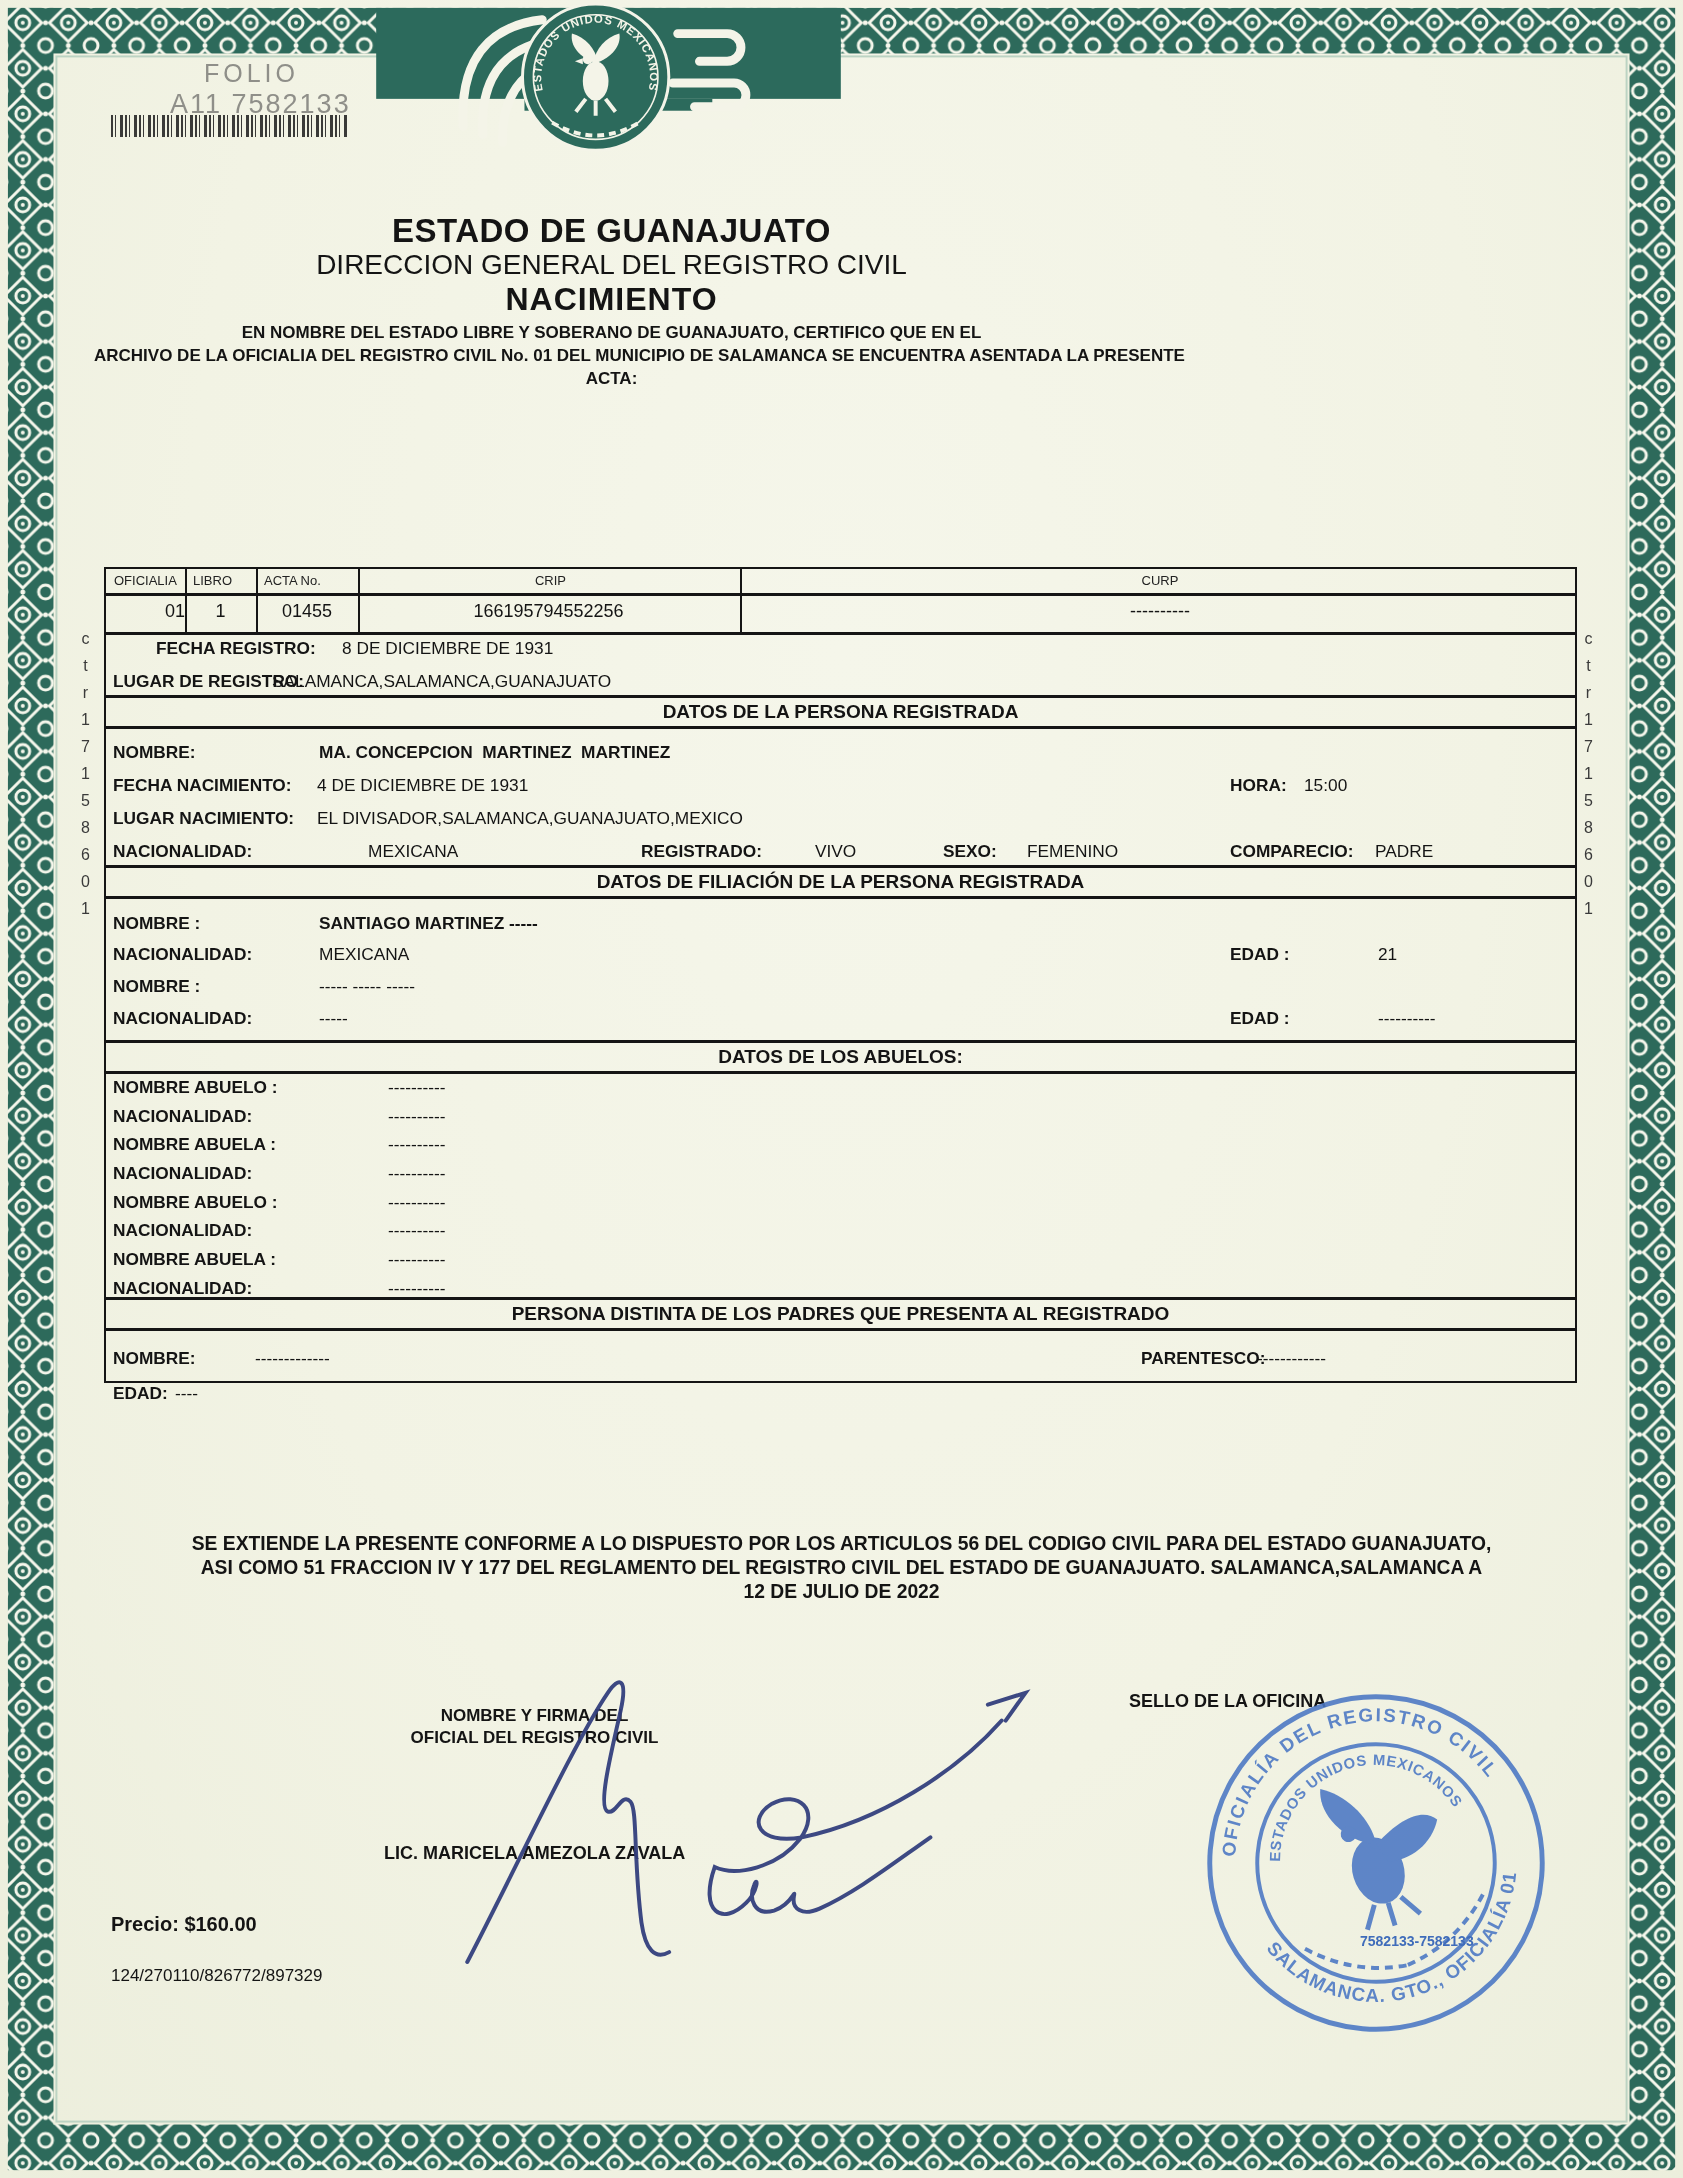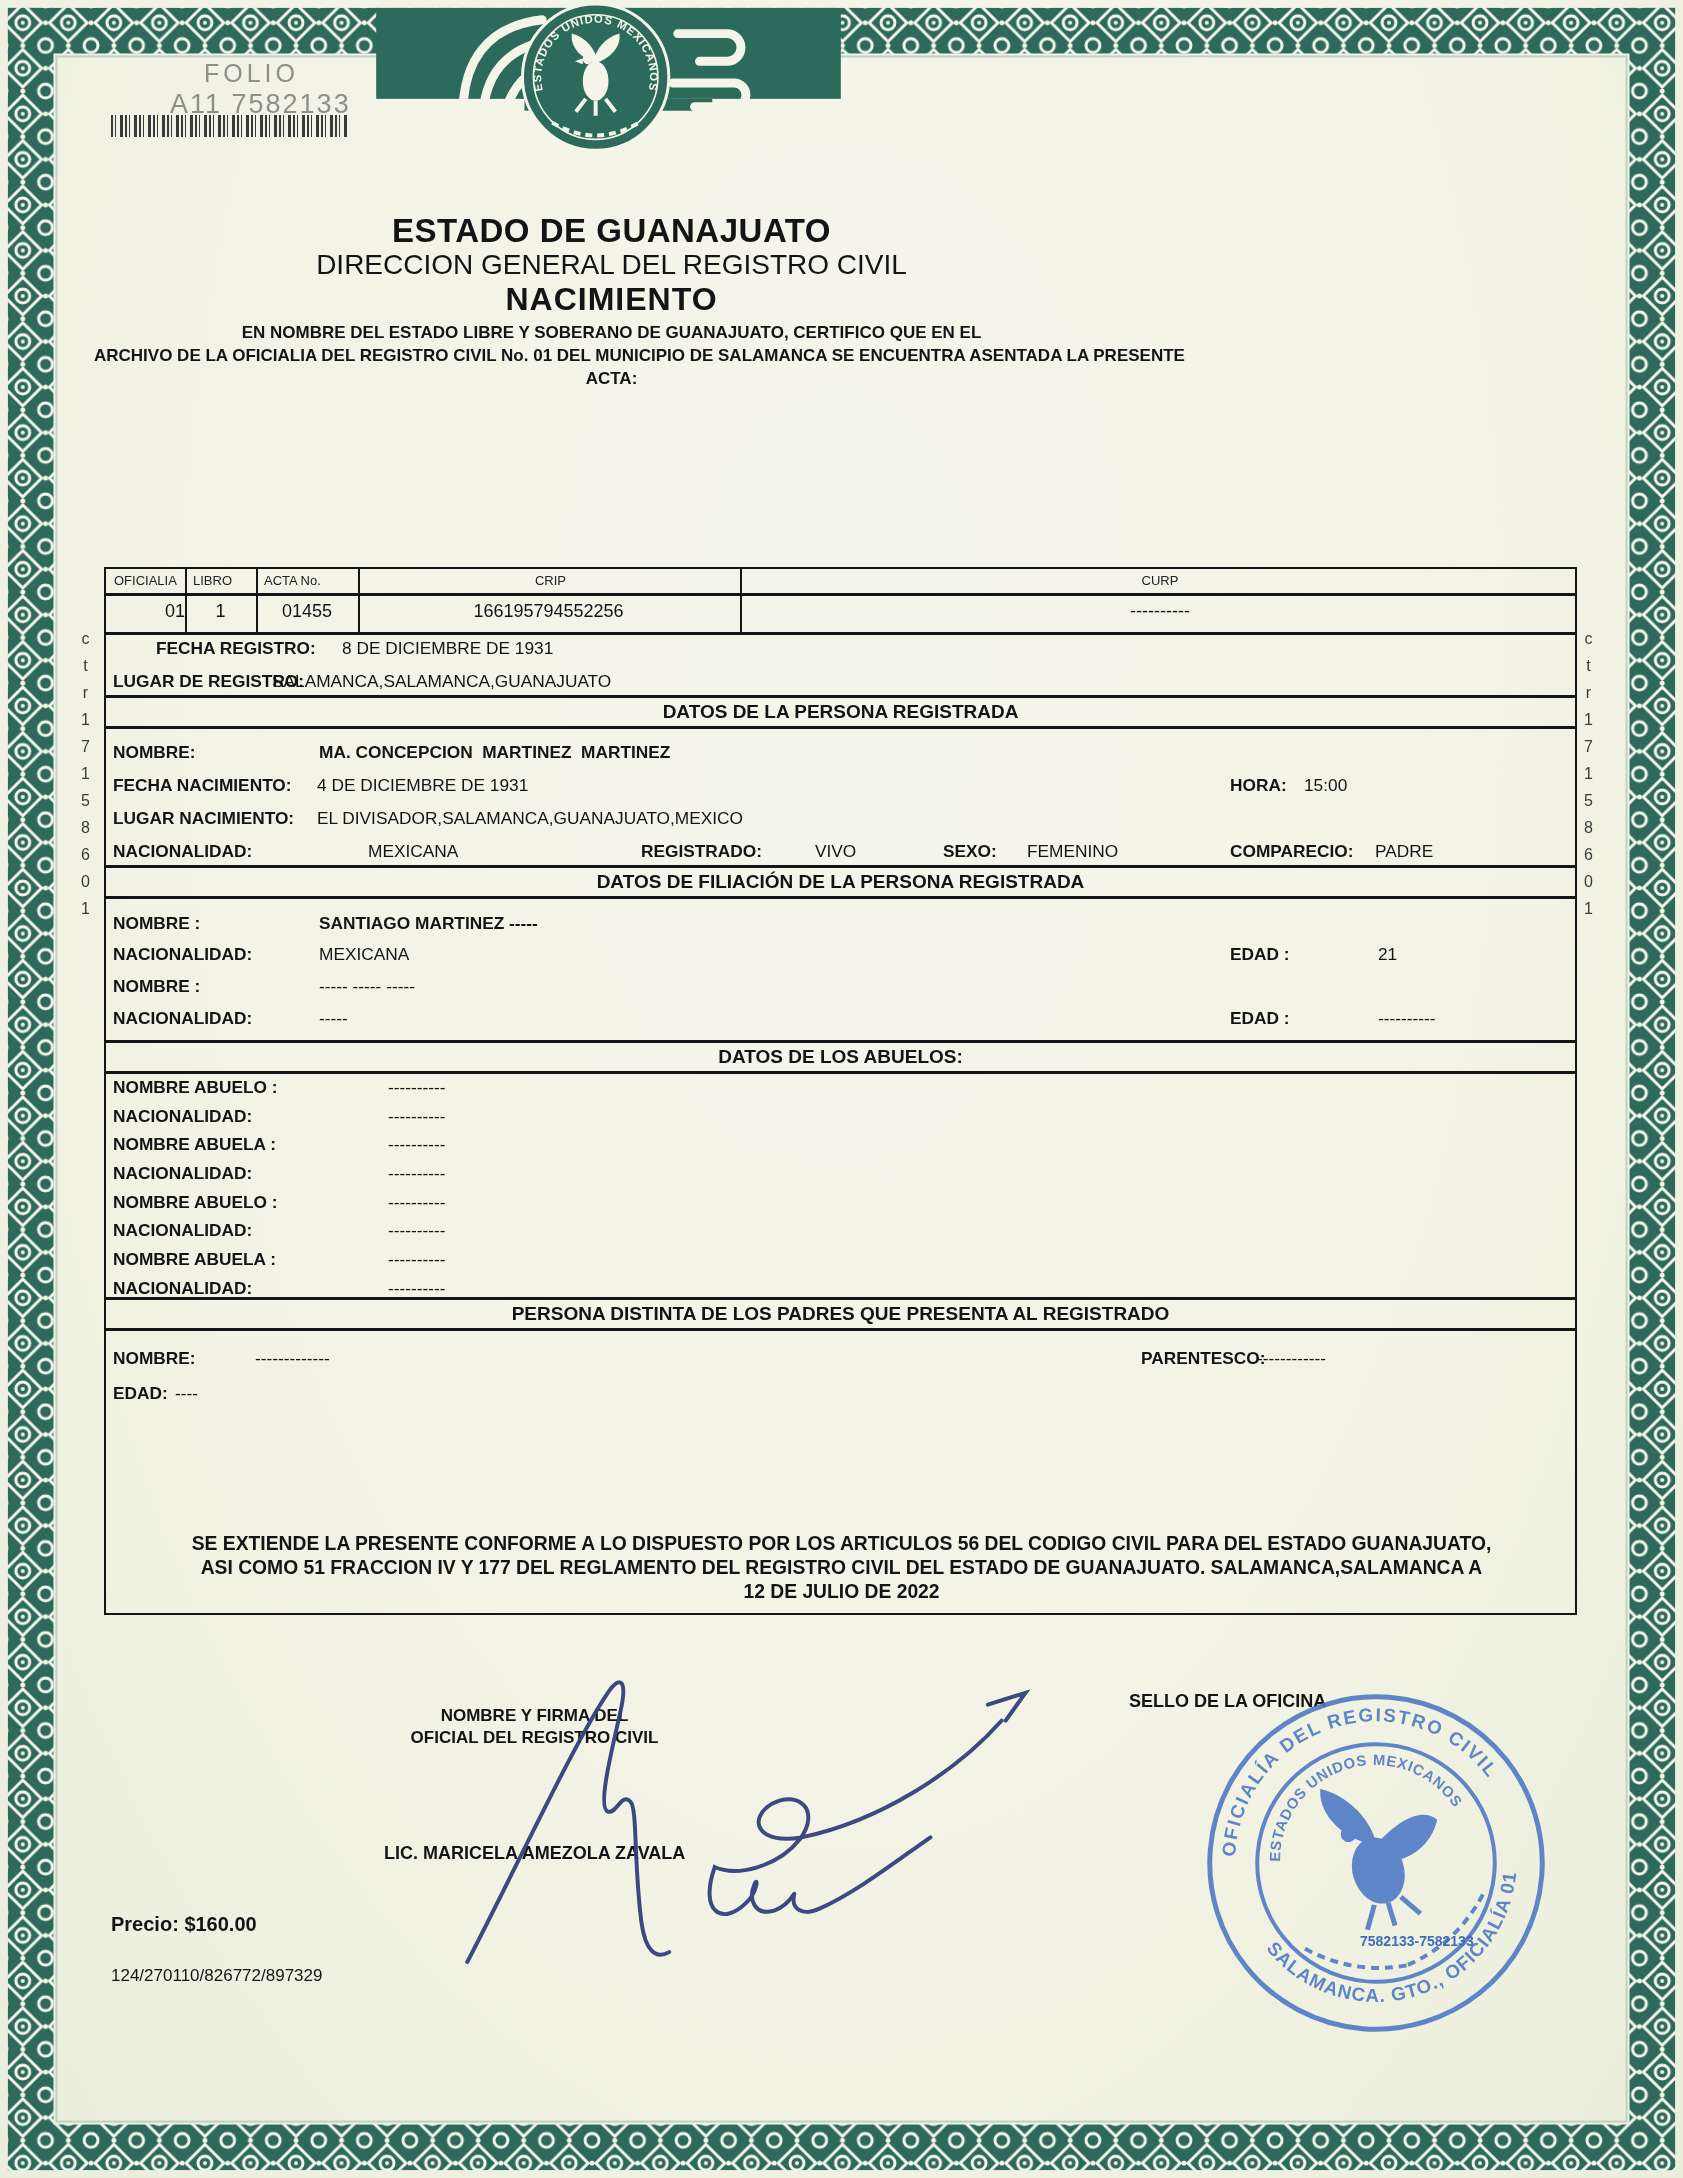--- a/index.html
+++ b/index.html
@@ -19,21 +19,21 @@
     background: repeating-linear-gradient(90deg,#3a3a38 0 2px,rgba(0,0,0,0) 2px 4px,#3a3a38 4px 5px,rgba(0,0,0,0) 5px 9px,#3a3a38 9px 12px,rgba(0,0,0,0) 12px 14px);
   }
   .titleCol { position:absolute; left:94px; width:1035px; text-align:center; z-index:2; }
   .t-state { top:212px; font-size:33px; font-weight:bold; letter-spacing:0.5px; }
   .t-dept  { top:249px; font-size:28px; }
   .t-doc   { top:281px; font-size:32px; font-weight:bold; letter-spacing:1px; }
   .cert    { top:321px; font-size:17px; font-weight:bold; line-height:23px; }
   .cert div { white-space:nowrap; }
   .mcol { position:absolute; display:flex; flex-direction:column; gap:10px; align-items:center;
           font-size:16px; color:#3a3a3a; line-height:17px; z-index:2; }
-  .box { position:absolute; left:104px; top:567px; width:1473px; height:1048px;
+  .box { position:absolute; left:104px; top:567px; width:1473px; height:816px;
          border:2px solid #151515; z-index:2; }
   .hline { position:absolute; left:0; right:0; height:0; border-top:3px solid #151515; }
   .vline { position:absolute; top:0; height:63px; width:0; border-left:2px solid #151515; }
   .th { position:absolute; top:4px; font-size:13px; color:#222; white-space:pre; }
   .td { position:absolute; top:32px; font-size:18px; text-align:center; white-space:pre; }
   .r  { position:absolute; left:0; right:0; height:24px; font-size:17.3px; white-space:pre; }
   .t  { position:absolute; top:0; white-space:pre; }
   .lb { font-weight:bold; }
   .band { position:absolute; left:0; right:0; height:34px; border-top:3px solid #151515; border-bottom:3px solid #151515;
           display:flex; align-items:center; justify-content:center; font-weight:bold; font-size:19px; }

